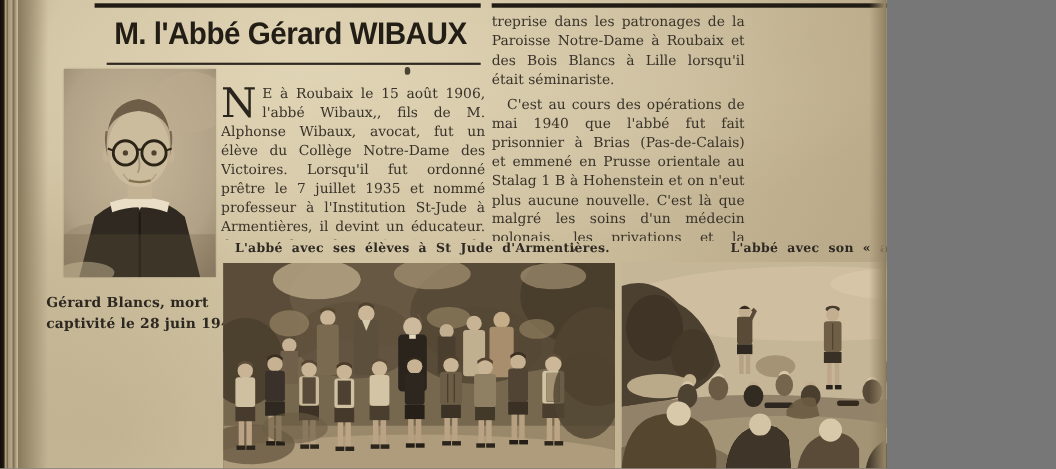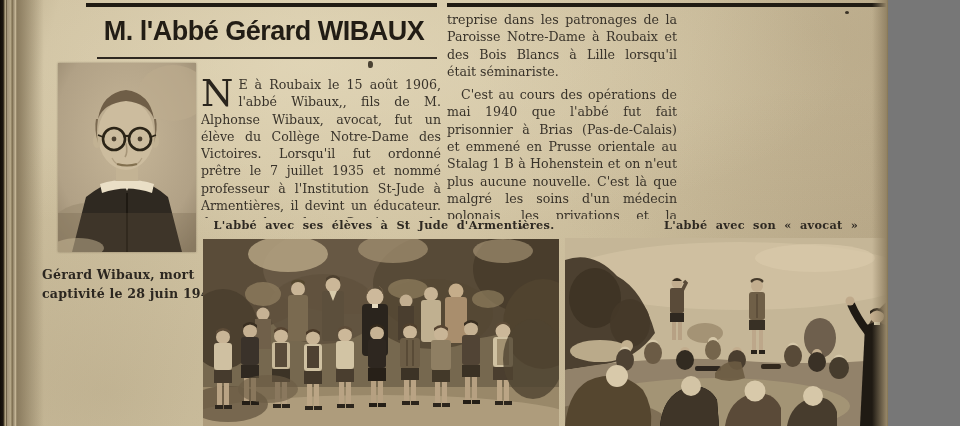--- a/index.html
+++ b/index.html
@@ -1,17 +1,17 @@
 <!DOCTYPE html>
 <html><head>
 <meta charset="utf-8">
 <style>
   html,body{margin:0;padding:0;background:#777;}
   .page{
-    position:relative;width:888px;height:426px;overflow:hidden;
+    position:relative;width:806px;height:426px;overflow:hidden;
     font-family:"DejaVu Serif","Liberation Serif",serif;
     background:
       radial-gradient(900px 300px at 35% 15%, rgba(238,228,200,0.45), rgba(238,228,200,0) 60%),
       radial-gradient(500px 400px at 92% 8%, rgba(118,100,68,0.14), transparent 70%),
       radial-gradient(700px 500px at 96% 96%, rgba(108,90,60,0.20), transparent 65%),
       radial-gradient(600px 420px at 12% 92%, rgba(108,90,60,0.16), transparent 60%),
       linear-gradient(105deg,#b3a483 0%, #ccbe9d 6%, #d4c7a6 30%, #cfc1a0 70%, #bfaf8f 100%);
   }
   
   .edge-left{position:absolute;left:0;top:0;width:44px;height:426px;
@@ -117,21 +117,21 @@
       <path d="M68,80 Q70,90 67,94" fill="none" stroke="#a69578" stroke-width="1.6"></path>
       <path d="M59,101 Q69,104 79,101" fill="none" stroke="#82704f" stroke-width="2"></path>
       <path d="M54,95 Q56,99 59,101 M84,95 Q82,99 79,101" fill="none" stroke="#b1a082" stroke-width="1.2"></path>
 
       <rect x="0" y="150" width="138" height="39" fill="#6b5c44" opacity=".25"></rect>
       <ellipse cx="20" cy="185" rx="26" ry="10" fill="#c9b998" opacity=".5"></ellipse>
     </svg>
   </figure>
 
   <div class="caption-left">
-    <span>Gérard Wibaux, mort</span>
+    <span>Gérard Blancs, mort</span>
     <span>captivité le 28 juin 1940</span>
   </div>
 
   <div class="col col2">
     <p><span class="dropcap">N</span><span>E à Roubaix le 15 août 1906, l'abbé Wibaux,, fils de M. Alphonse Wibaux, avocat, fut un élève du Collège Notre-Dame des Victoires. Lorsqu'il fut ordonné prêtre le 7 juillet 1935 et nommé professeur à l'Institution St-Jude à Armentières, il devint un éducateur. de grande valeur. Continuant la tâche en-</span></p>
   </div>
 
   <div class="col col3">
     <p>treprise dans les patronages de la Paroisse Notre-Dame à Roubaix et des Bois Blancs à Lille lorsqu'il était séminariste.</p>
     <p class="indent">C'est au cours des opérations de mai 1940 que l'abbé fut fait prisonnier à Brias (Pas-de-Calais) et emmené en Prusse orientale au Stalag 1 B à Hohenstein et on n'eut plus aucune nouvelle. C'est là que malgré les soins d'un médecin polonais, les privations et la maladie l'emportèrent le 28 juin 1940.</p>

